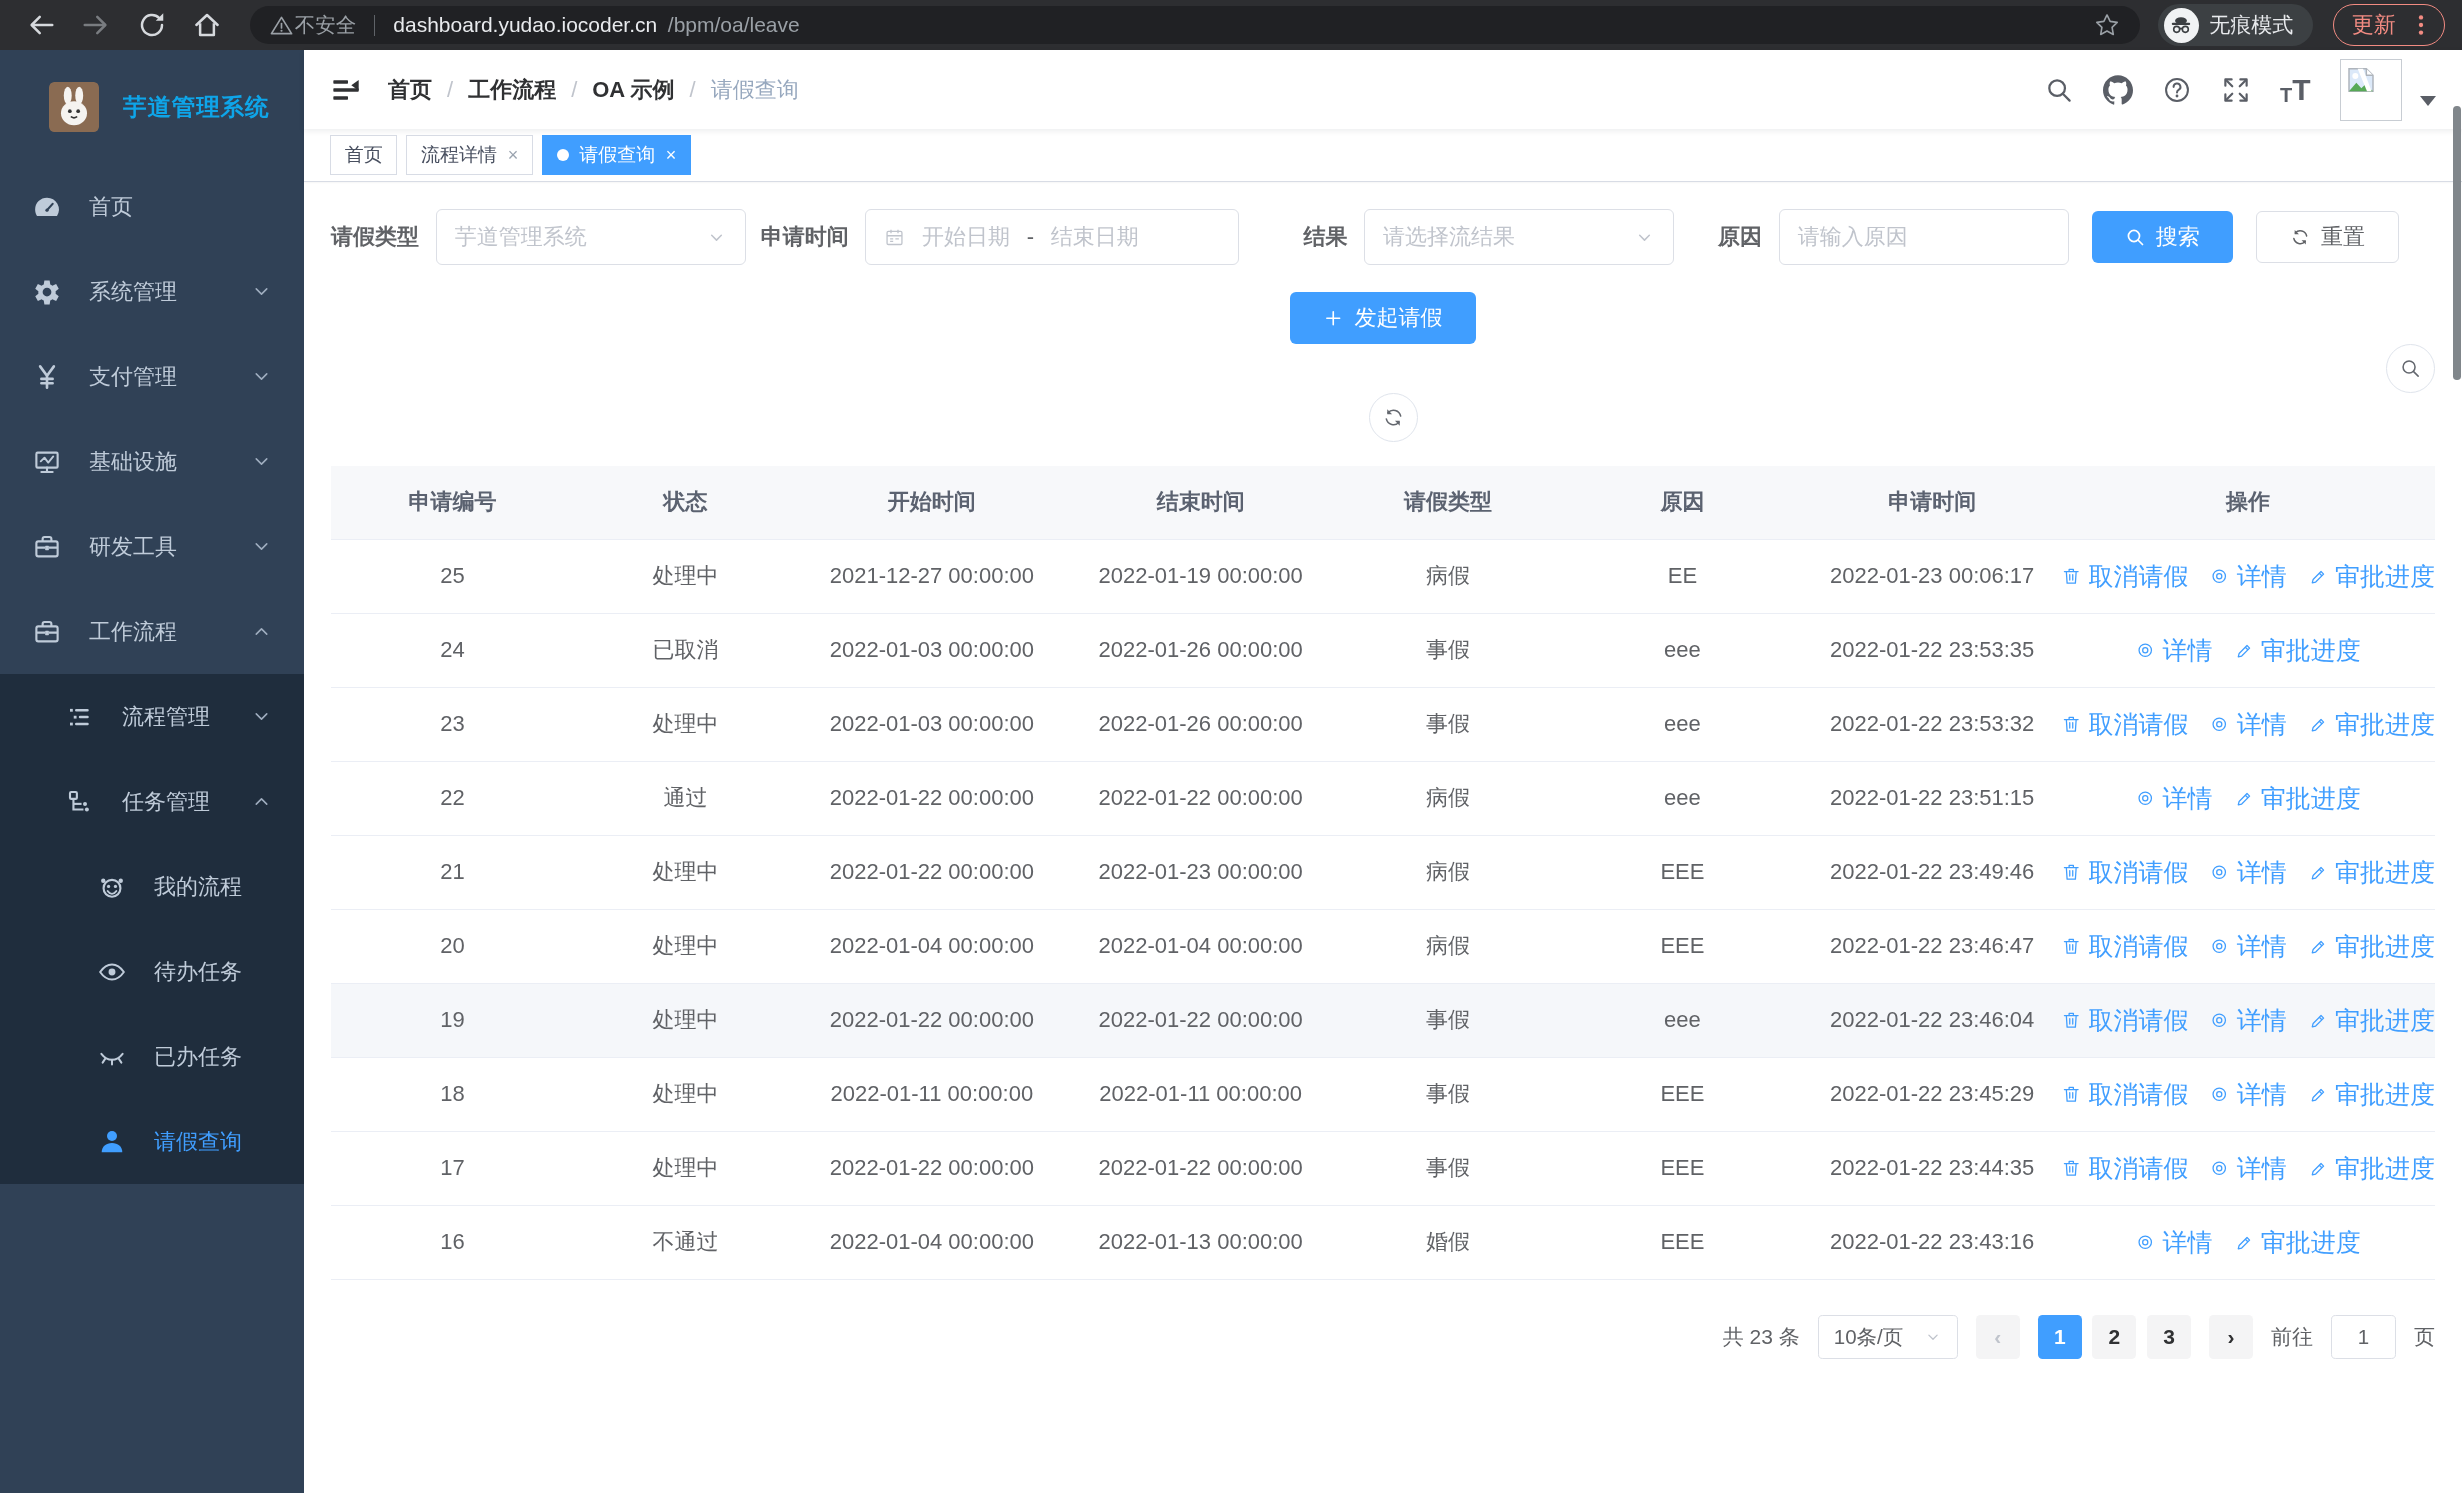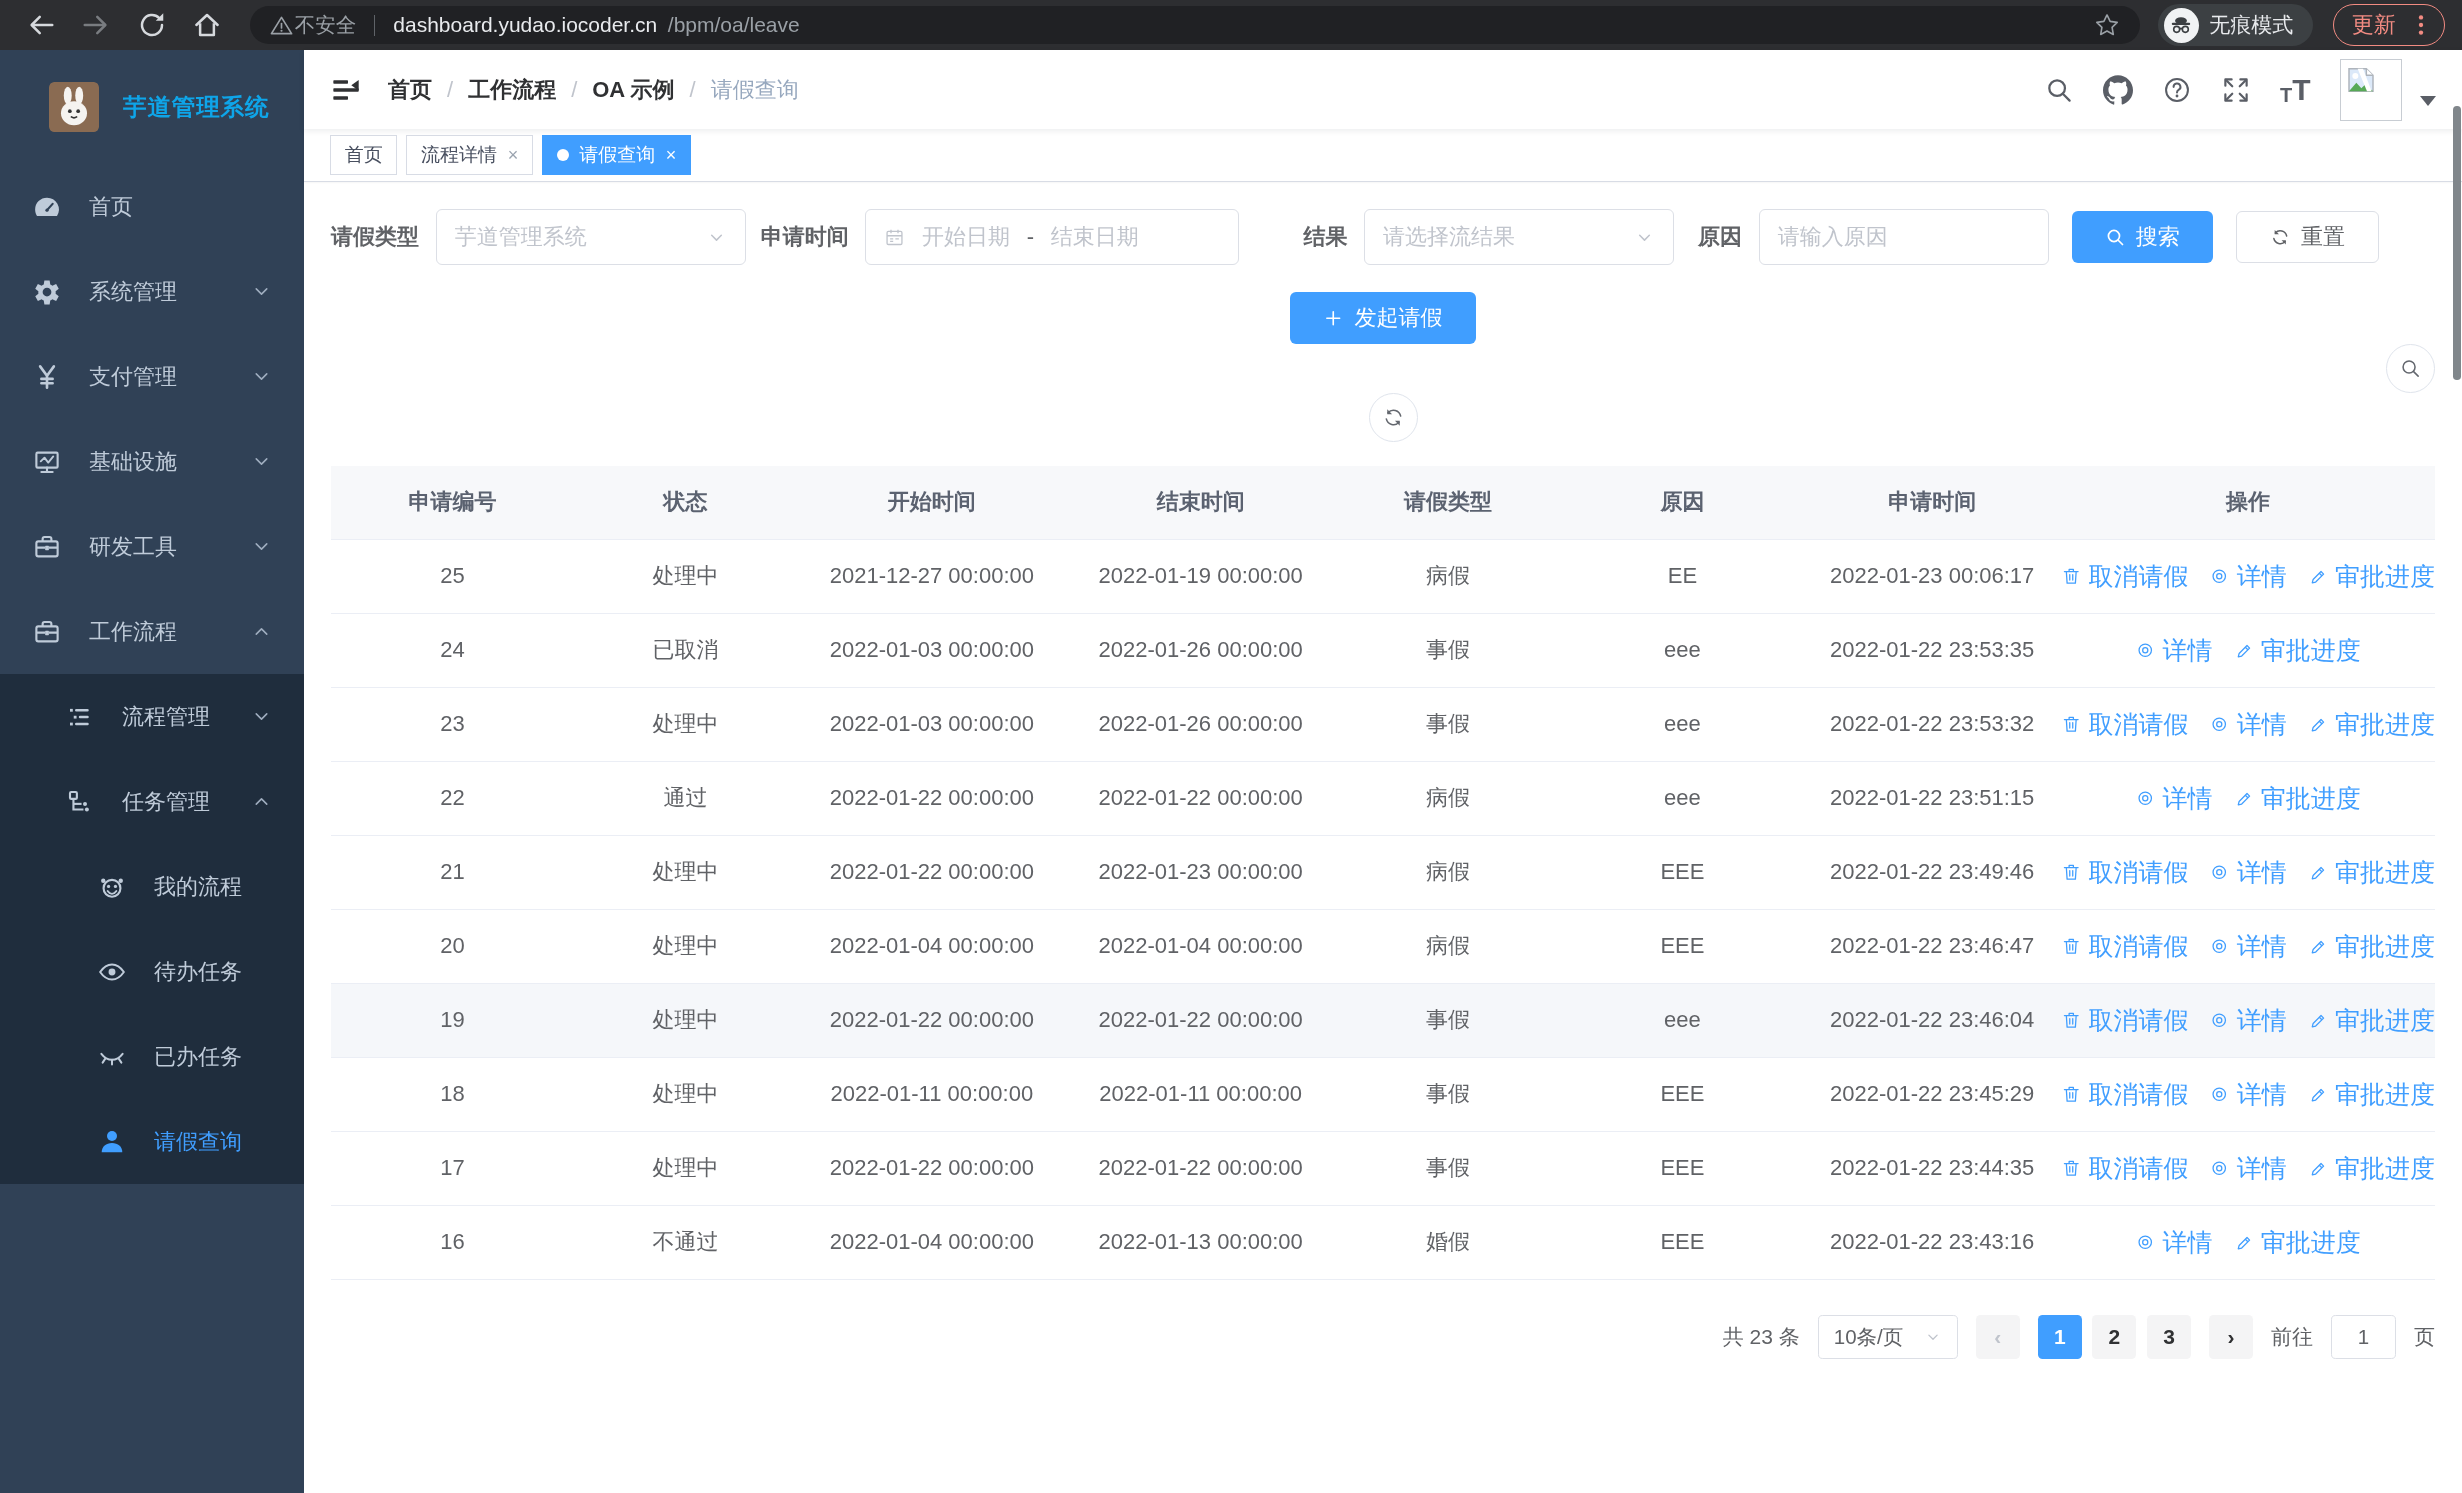--- a/index.html
+++ b/index.html
@@ -501,21 +501,21 @@
                   <rect x="7" y="10" width="34" height="30" rx="3" stroke="currentColor" stroke-width="3" fill="none"></rect>
                   <path d="M16 6v8M32 6v8M7 20h34" stroke="currentColor" stroke-width="3"></path>
                   <path d="M14 27h7M14 33h7M26 27h8" stroke="currentColor" stroke-width="3"></path>
                 </svg>
               </span>
             <span>开始日期</span>
             <span class="dsep">-</span>
             <span>结束日期</span>
           </div>
         </div>
-        <div class="f-group" style="margin-right:24px">
+        <div class="f-group" style="margin-right:44px">
           <span class="f-label">结果</span>
           <div class="box sel" style="width:310px">
             <span>请选择流结果</span>
             <span class="ic">
                 <svg viewBox="0 0 48 48">
                   <path d="M13 19l11 11 11-11" stroke="currentColor" stroke-width="3.5" fill="none" stroke-linecap="round" stroke-linejoin="round"></path>
                 </svg>
               </span>
           </div>
         </div>

